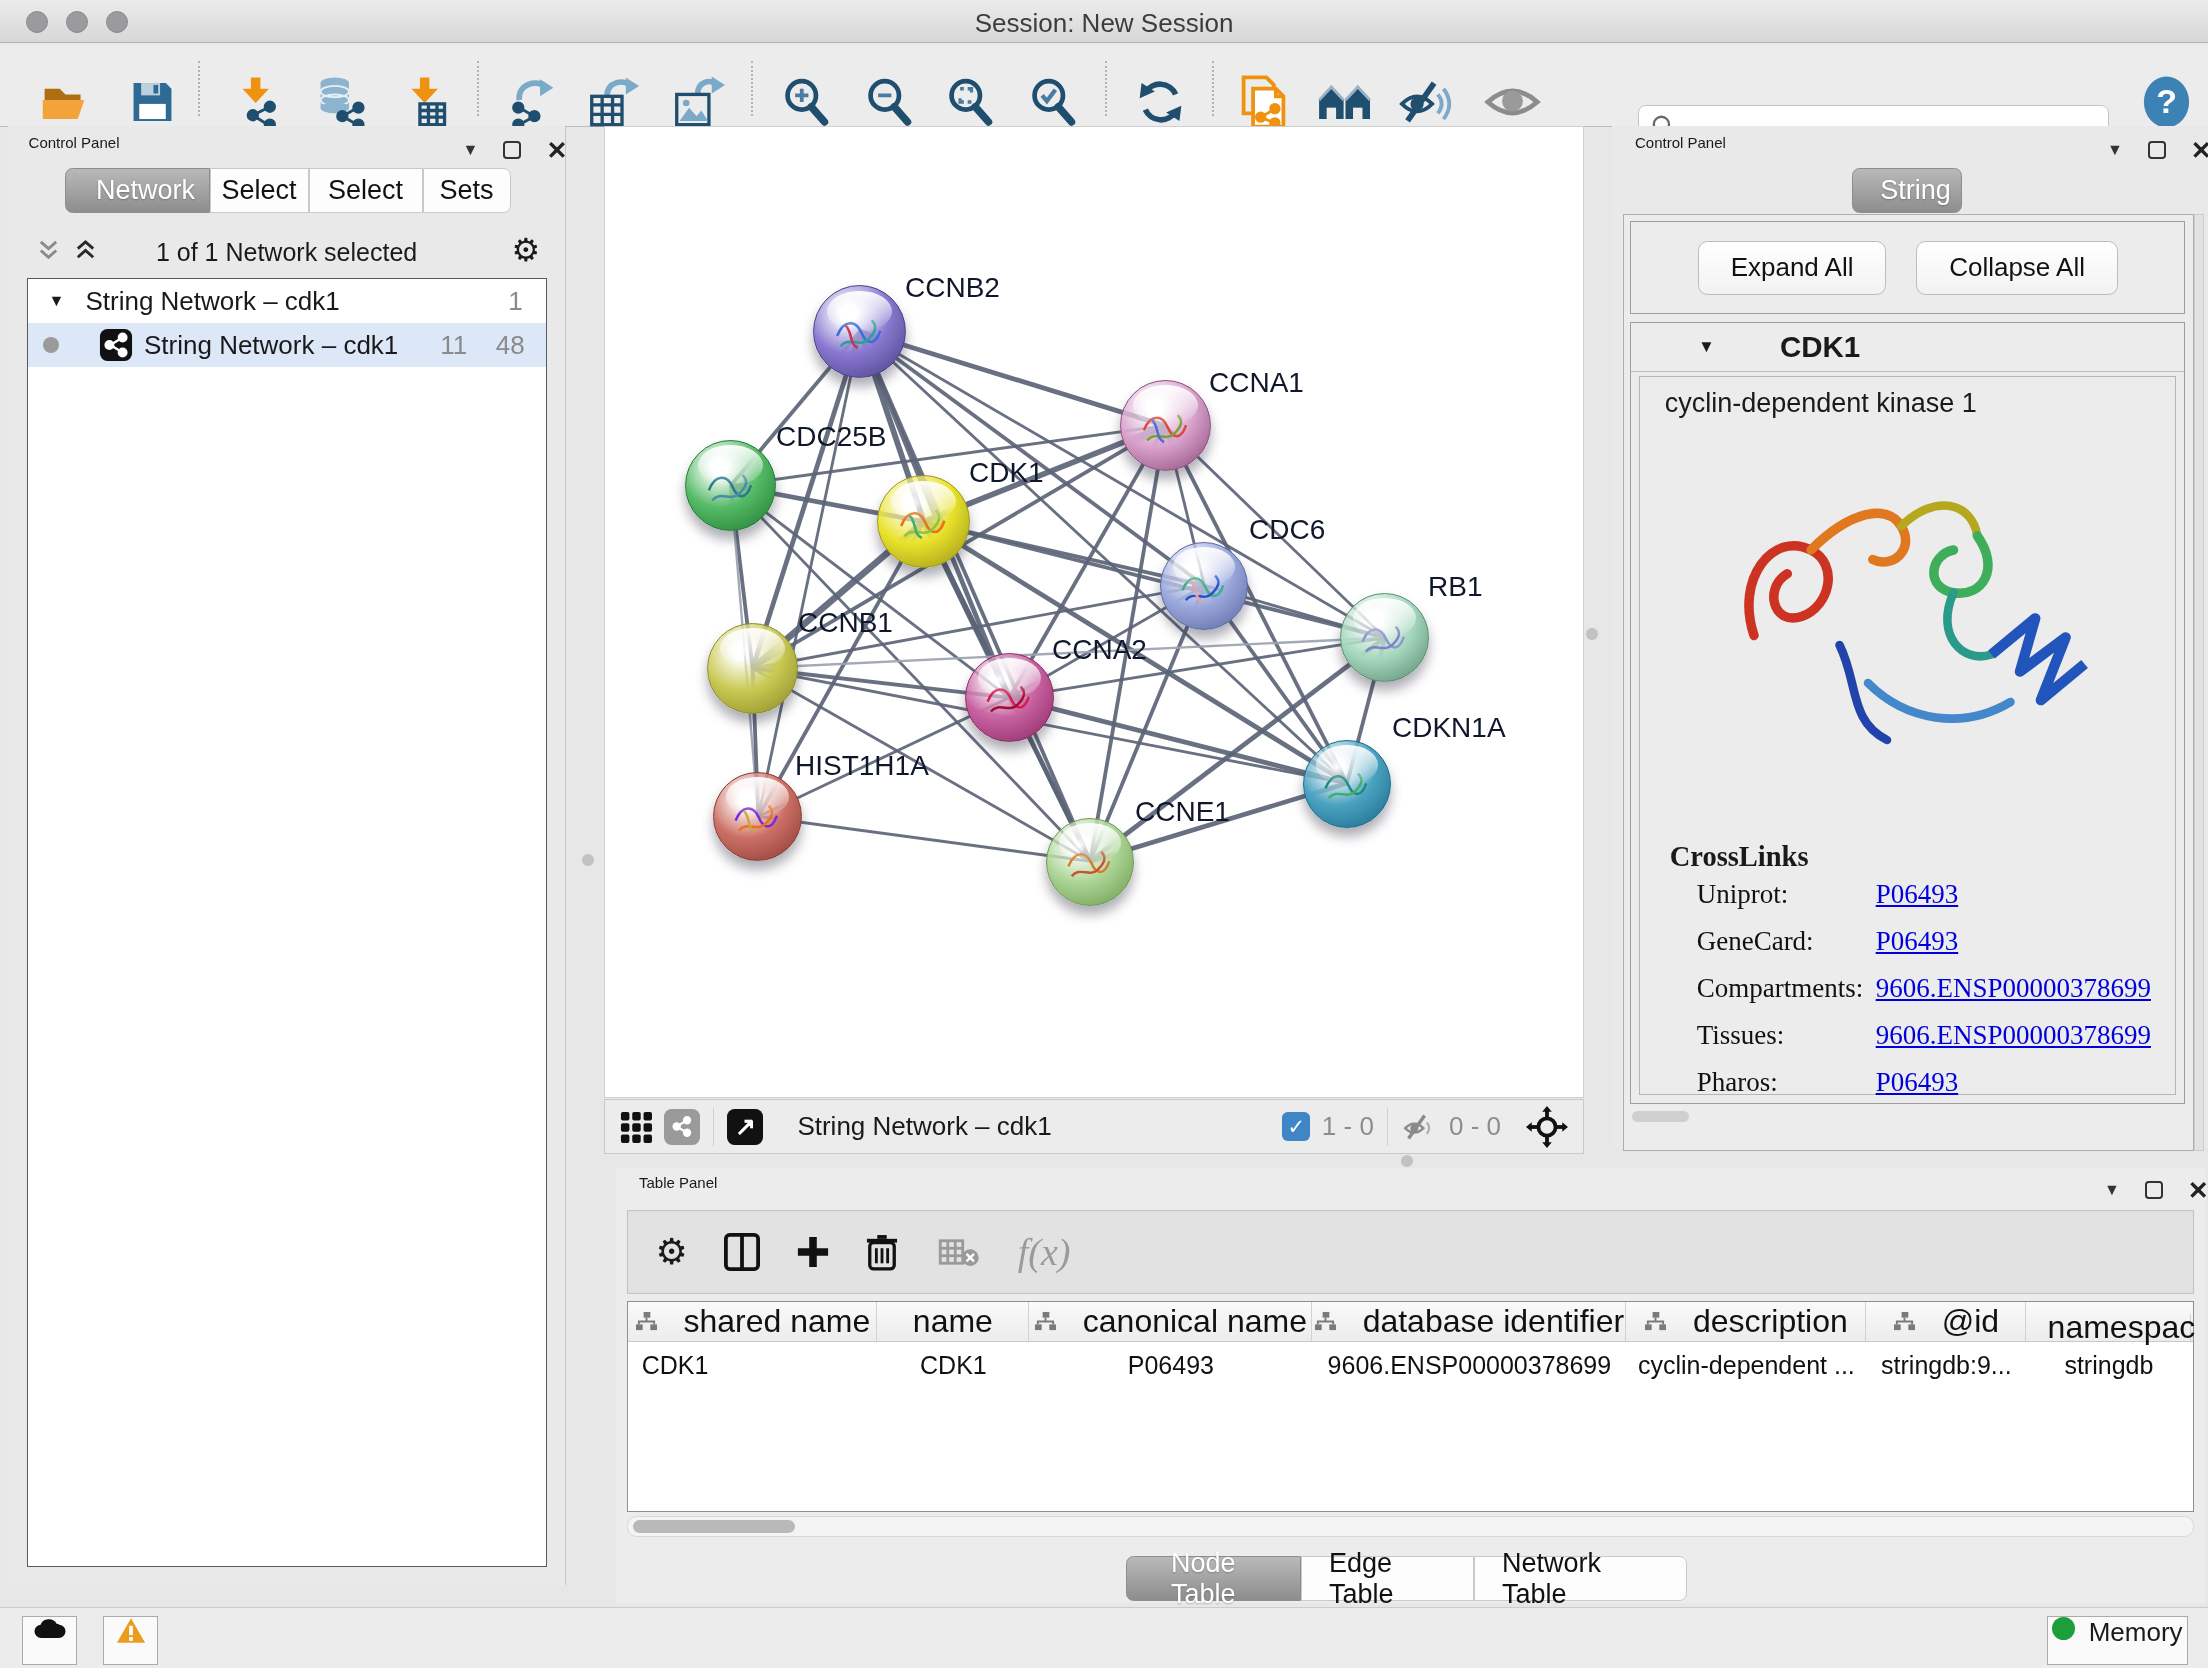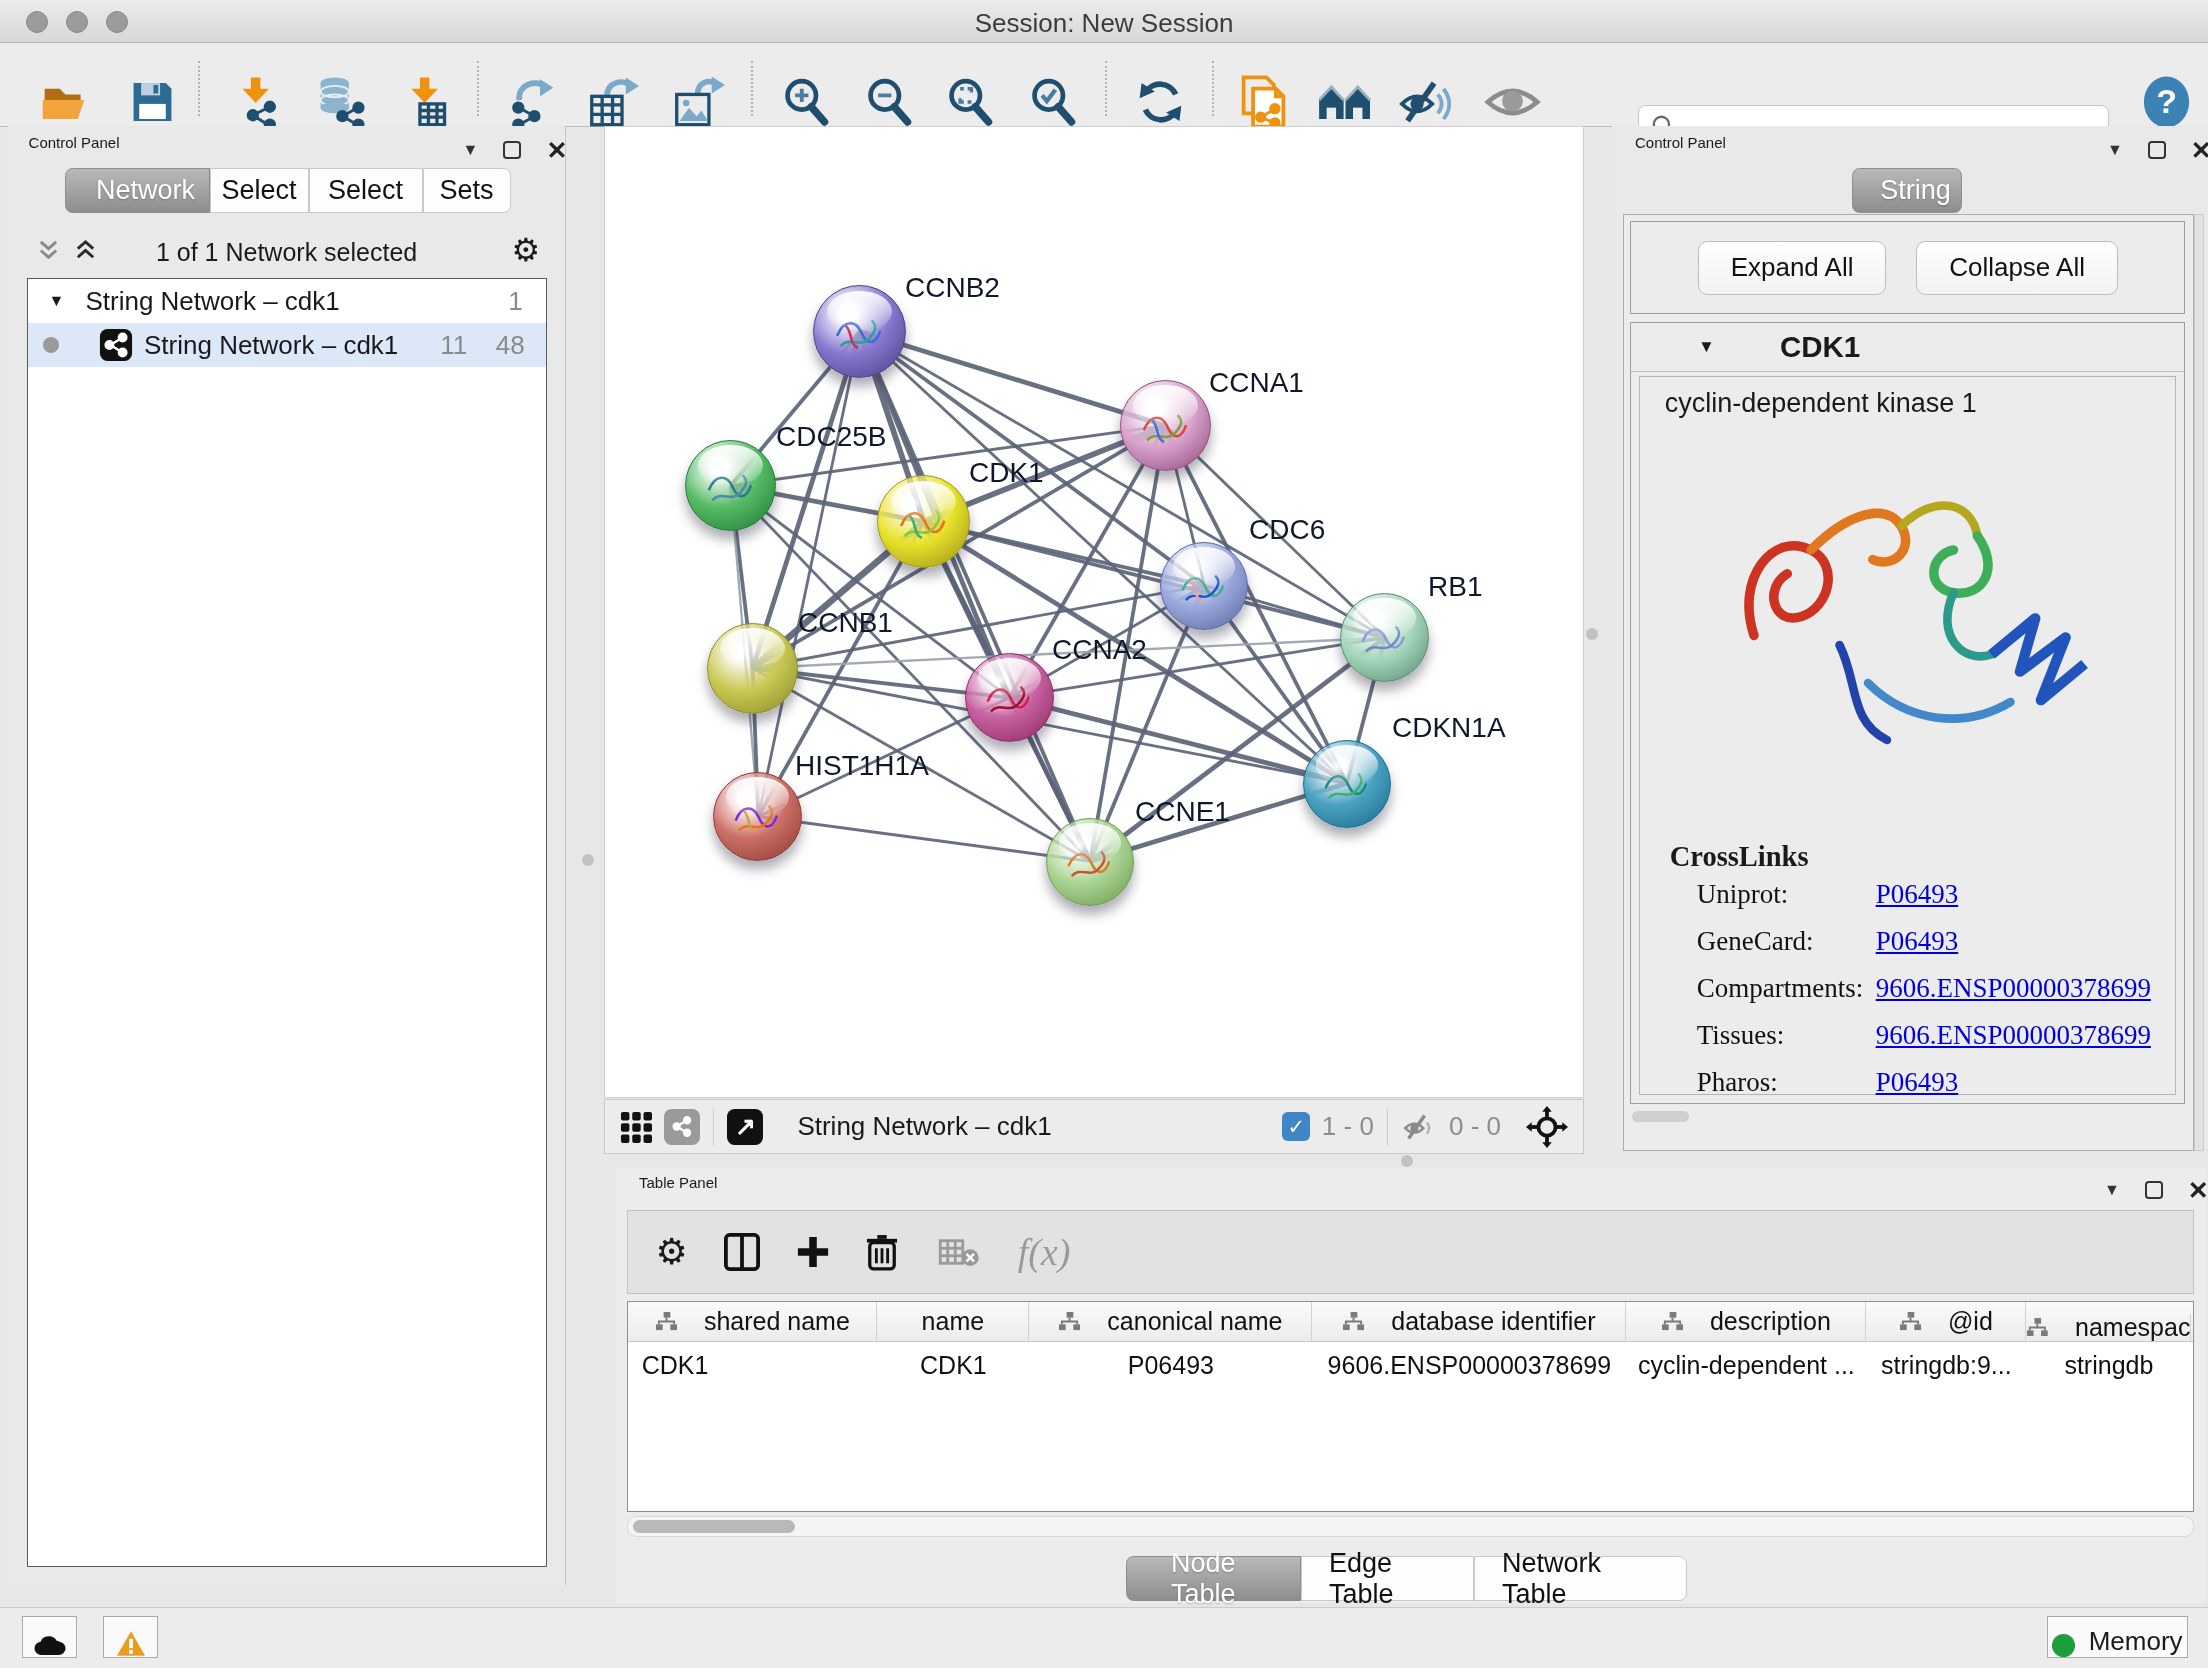--- a/index.html
+++ b/index.html
@@ -69,33 +69,33 @@
   .xlink-value { color:#0000dd; text-decoration:underline; cursor:pointer; }
 
   
   .table-panel { position:absolute; left:616px; top:1168px; width:1590px; height:435px; background:#ececec; }
   .tp-toolbar { position:absolute; left:11.4px; top:42px; width:1567px; height:84px;
     background:#e2e2e2; border:1px solid #c2c2c2; display:flex; align-items:center; }
   .grid-table { position:absolute; left:11.4px; top:133px; width:1567px; height:211px;
     background:#fff; border:1.9px solid #8f8f8f; }
   .th-row { display:flex; height:40px; background:linear-gradient(#fafafa,#ececec);
     border-bottom:1px solid #c9c9c9; }
-  .th { display:flex; align-items:center; justify-content:center; gap:26px; font-size:25px;
+  .th { display:flex; align-items:center; justify-content:center; gap:26px; font-size:32px;
     border-right:1px solid #d2d2d2; color:#111; }
   .td-row { display:flex; height:46px; }
   .td { display:flex; align-items:center; font-size:25px; color:#111; overflow:hidden; white-space:nowrap; }
   .hscroll { position:absolute; left:11.4px; top:348px; width:1567px; height:21px; background:#f4f4f4;
     border:1px solid #d8d8d8; border-radius:9.5px; }
   .hthumb { position:absolute; left:4.8px; top:2.9px; width:162px; height:13.3px; background:#b9b9b9; border-radius:6.7px; }
 
   
   .statusbar { position:absolute; left:0; top:1607px; width:2208px; height:61px;
     background:#ececec; border-top:1px solid #cccccc; }
-  .status-btn { position:absolute; top:7.6px; height:42px; background:#fafafa;
-    border:1.9px solid #aaaaaa; display:flex; align-items:flex-end; justify-content:center; }
+  .status-btn { position:absolute; top:7.6px; height:49px; background:#fafafa;
+    border:1.9px solid #aaaaaa; display:flex; align-items:flex-start; justify-content:center; }
 
   .splitter-dot { position:absolute; width:12.4px; height:12.4px; border-radius:50%; background:#c2c2c2; }
   svg { display:block; }
 </style>
 </head>
 <body>
 
 <div class="titlebar">
   <div class="traffic" style="left:26px"></div>
   <div class="traffic" style="left:66px"></div>

